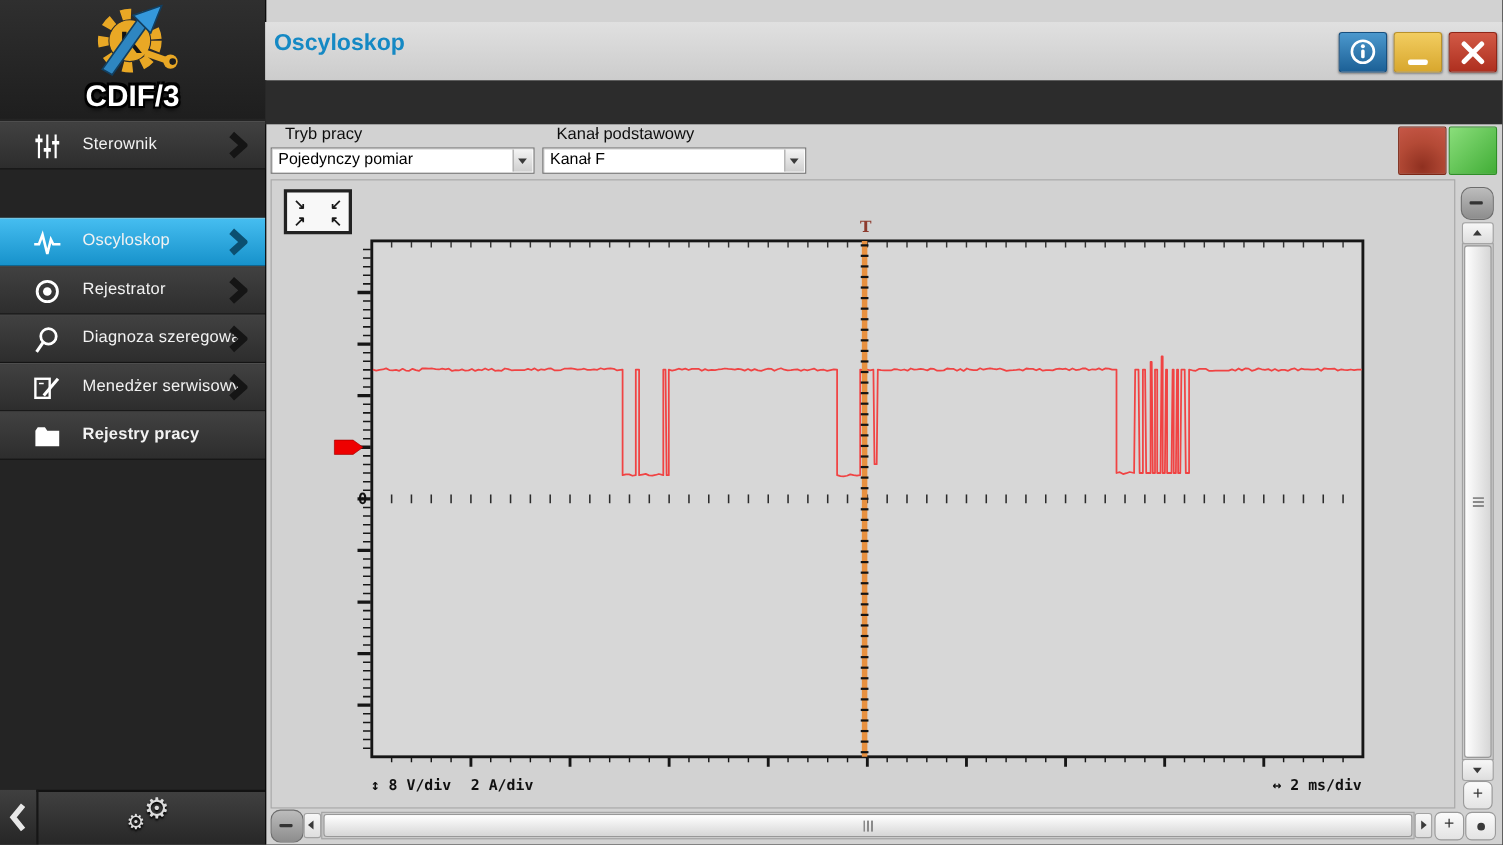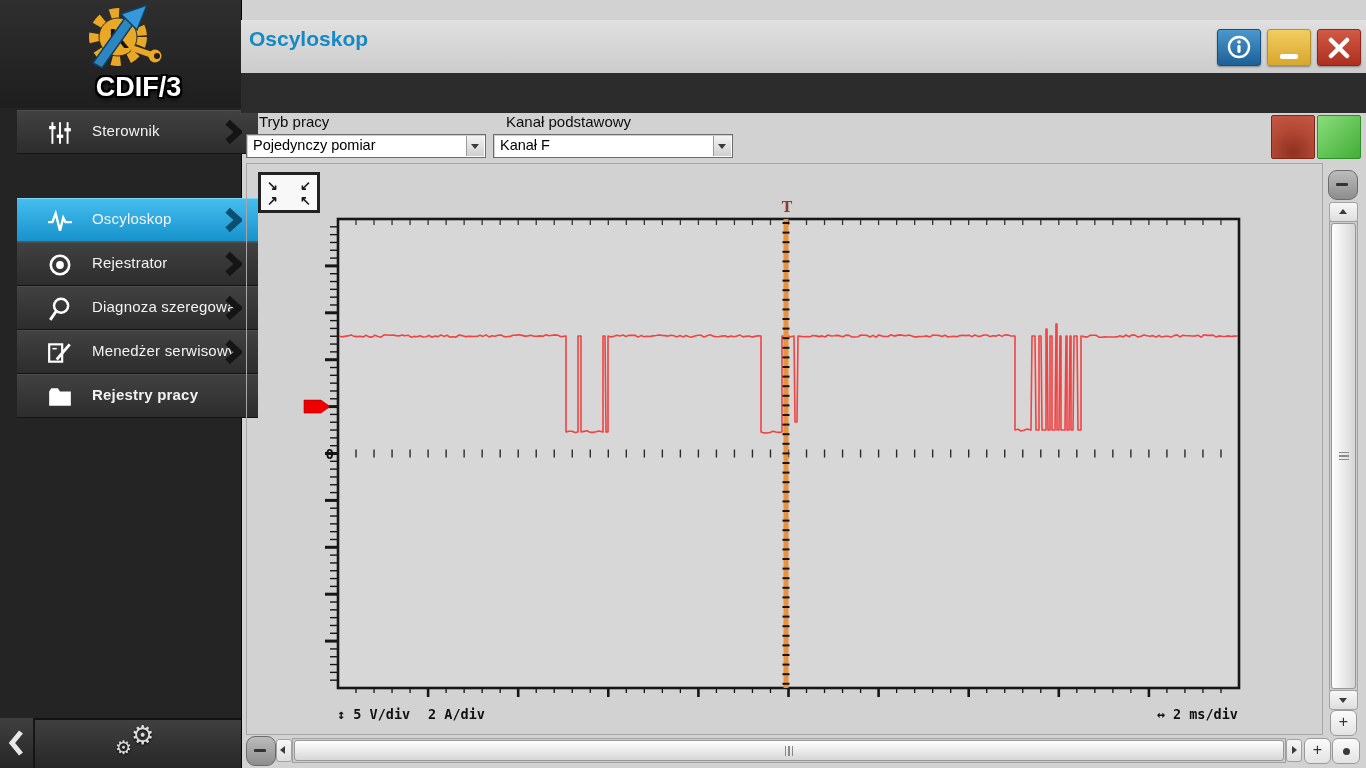--- a/index.html
+++ b/index.html
@@ -4,22 +4,22 @@
 <style>
   html,body{margin:0;padding:0;background:#000;}
   #root{position:relative;width:1366px;height:768px;overflow:hidden;
         font-family:"Liberation Sans",sans-serif;background:#d2d2d2;-webkit-font-smoothing:antialiased;}
   .abs{position:absolute;}
 
   
   #sidebar{left:0;top:0;width:241px;height:768px;background:#242424;border-right:1px solid #060606;}
   #logo-area{left:0;top:0;width:241px;height:108px;background:linear-gradient(#2f2f2f,#1e1e1e);text-align:center;}
   #logo-text{left:0;top:72px;width:241px;text-align:center;font-size:27px;font-weight:bold;color:#fff;
-             text-shadow:-2px -2px 0 #000,2px -2px 0 #000,-2px 2px 0 #000,2px 2px 0 #000,0 3px 4px #000;padding-left:18px;}
-  .menu-item{position:absolute;left:17px;width:241px;height:42px;cursor:pointer;
+             text-shadow:-2px -2px 0 #000,2px -2px 0 #000,-2px 2px 0 #000,2px 2px 0 #000,0 3px 4px #000;}
+  .menu-item{position:absolute;left:0;width:241px;height:42px;cursor:pointer;
              background:linear-gradient(#414141,#2d2d2d);border-top:1px solid #4e4e4e;border-bottom:1px solid #141414;}
   .menu-item .mi-icon{position:absolute;left:30px;top:9px;width:26px;height:26px;}
   .menu-item .mi-label{position:absolute;left:75px;top:11px;font-size:15px;color:#f2f2f2;letter-spacing:.2px;}
   .menu-item .mi-chevron{position:absolute;right:16px;top:8px;width:18px;height:26px;color:#151515;}
   .menu-item.selected{background:linear-gradient(#45bdf0,#1792cb);border-top:1px solid #7ad4f7;border-bottom:1px solid #0d6d9b;}
   .menu-item.selected .mi-chevron{color:#0b4f70;}
   #sidebar-bottom{left:0;top:718px;width:241px;height:50px;background:linear-gradient(#404040,#262626);border-top:2px solid #121212;}
   #back-button{left:0;top:718px;width:33px;height:50px;background:linear-gradient(#404040,#262626);
                border-right:2px solid #161616;cursor:pointer;}
   #gears-button{left:35px;top:718px;width:206px;height:50px;cursor:pointer;text-align:center;}
@@ -496,21 +496,21 @@
       <line x1="782.5" y1="645.4000000000009" x2="789.5" y2="645.4000000000009" stroke="#141414" stroke-width="2"></line>
       <line x1="782.5" y1="655.0000000000009" x2="789.5" y2="655.0000000000009" stroke="#141414" stroke-width="2"></line>
       <line x1="782.5" y1="664.6000000000009" x2="789.5" y2="664.6000000000009" stroke="#141414" stroke-width="2"></line>
       <line x1="782.5" y1="674.200000000001" x2="789.5" y2="674.200000000001" stroke="#141414" stroke-width="2"></line>
       <line x1="782.5" y1="683.800000000001" x2="789.5" y2="683.800000000001" stroke="#141414" stroke-width="2"></line>
       <polygon points="304,400.1 321,400.1 330,406.6 321,413.1 304,413.1" fill="#ee0000" stroke="#a00000" stroke-width="0.6"></polygon>
     </svg>
 
   <div class="mono-label" style="left:318px;top:446px;width:16px;text-align:right;font-size:14px;">0</div>
   <div id="trigger-label" class="abs" style="left:779px;top:199px;width:16px;text-align:center;">T</div>
-  <div class="mono-label" style="left:337px;top:706px;">↕ 5 V/div</div>
+  <div class="mono-label" style="left:337px;top:706px;">↕ 8 V/div</div>
   <div class="mono-label" style="left:428px;top:706px;">2 A/div</div>
   <div class="mono-label" style="left:1138px;top:706px;width:100px;text-align:right;">↔ 2 ms/div</div>
 
   <div class="round-minus" style="left:1328px;top:170px;">
       <div class="bar"></div>
     </div>
   <div class="sb-btn" style="left:1329px;top:202px;width:27px;height:18px;">
       <span class="tri-up"></span>
     </div>
   <div class="sb-track" style="left:1329px;top:221px;width:27px;height:468px;">

